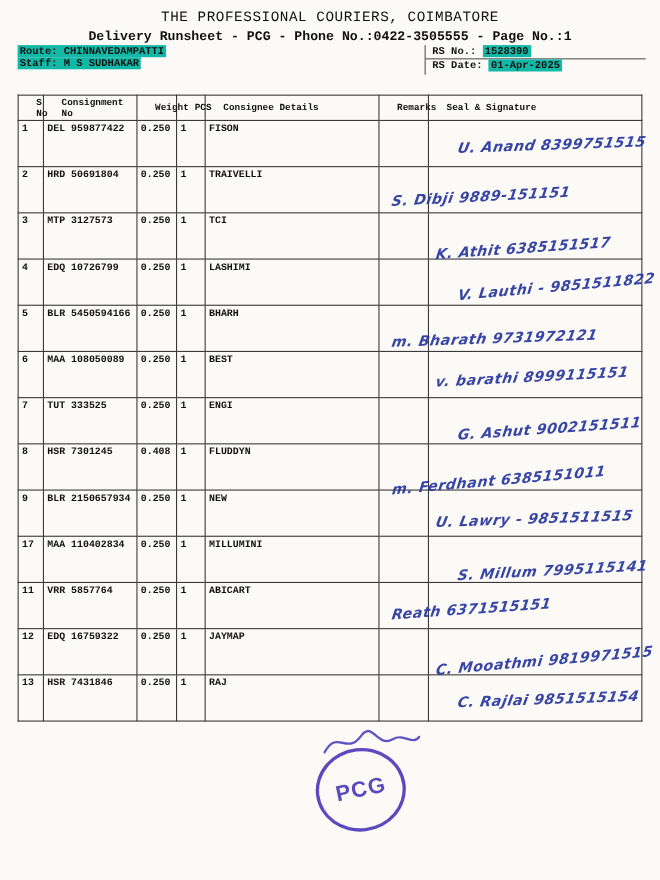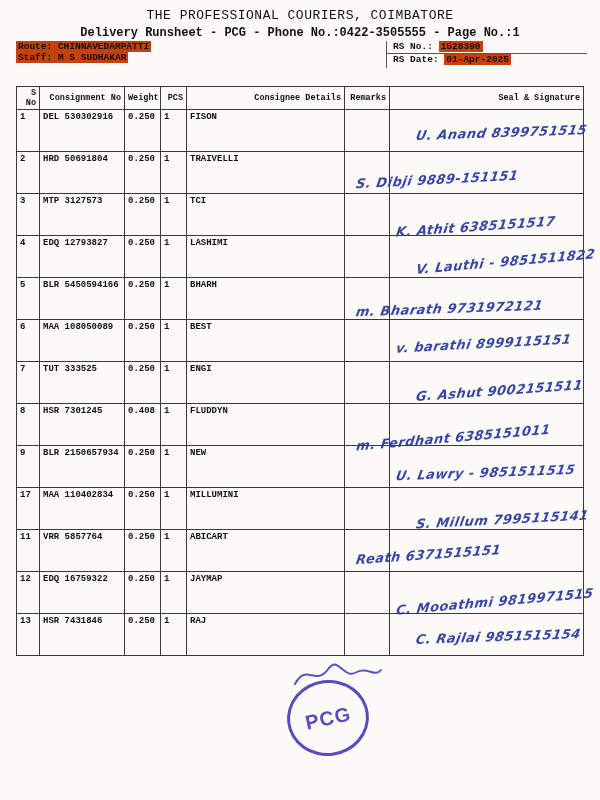--- a/index.html
+++ b/index.html
@@ -21,38 +21,38 @@
   }
   .subtitle {
     text-align:center;
     font-weight:bold;
     font-size:12px;
     margin-top:3px;
   }
 
   .info { position:absolute; left:16px; top:41px; right:14px; font-size:9.5px; font-weight:bold; }
   .info-left div { line-height:11px; white-space:nowrap; }
-  .hl { background:#c2410c; padding:0 2px; }
+  .hl { background:#14b8a6; padding:0 2px; }
   .info-right {
     position:absolute; left:370px; top:0; width:200px; height:27px;
     border-left:1px solid #555;
   }
   .info-right .rrow { line-height:12px; padding-left:6px; white-space:nowrap; }
   .info-right .rrow:first-child { border-bottom:1px solid #555; }
 
   table.runsheet {
     position:absolute; left:16px; top:86px;
     border-collapse:collapse;
     width:567px;
     table-layout:fixed;
   }
   .runsheet th, .runsheet td { border:1px solid #3a3a3a; }
   .runsheet th {
-    font-size:8.5px; font-weight:bold; text-align:right;
-    padding:1px 3px; height:13px;
+    font-size:8.5px; font-weight:bold; text-align:left;
+    padding:1px 16px; height:13px;
   }
   .runsheet td {
     font-size:9px; font-weight:bold;
     vertical-align:top;
     padding:2px 3px;
     height:37px;
   }
   .cell-sig { position:relative; overflow:visible; }
   .sig {
     position:absolute;
@@ -125,21 +125,21 @@
         <th>Weight</th>
         <th>PCS</th>
         <th>Consignee Details</th>
         <th>Remarks</th>
         <th>Seal &amp; Signature</th>
       </tr>
     </thead>
     <tbody>
         <tr>
       <td>1</td>
-      <td>DEL 530302916</td>
+      <td>DEL 959877422</td>
       <td>0.250</td>
       <td>1</td>
       <td>FISON</td>
       <td></td>
       <td class="cell-sig">
         <span class="sig" style="transform: rotate(-2deg) skewX(-12deg); left: 26px; top: 15px;">U. Anand  8399751515</span>
       </td>
     </tr>
         <tr>
       <td>2</td>
@@ -158,21 +158,21 @@
       <td>0.250</td>
       <td>1</td>
       <td>TCI</td>
       <td></td>
       <td class="cell-sig">
         <span class="sig" style="transform: rotate(-4deg) skewX(-12deg); left: 6px; top: 25px;">K. Athit  6385151517</span>
       </td>
     </tr>
         <tr>
       <td>4</td>
-      <td>EDQ 12793827</td>
+      <td>EDQ 10726799</td>
       <td>0.250</td>
       <td>1</td>
       <td>LASHIMI</td>
       <td></td>
       <td class="cell-sig">
         <span class="sig" style="transform: rotate(-5deg) skewX(-12deg); left: 26px; top: 18px;">V. Lauthi - 9851511822</span>
       </td>
     </tr>
         <tr>
       <td>5</td>

